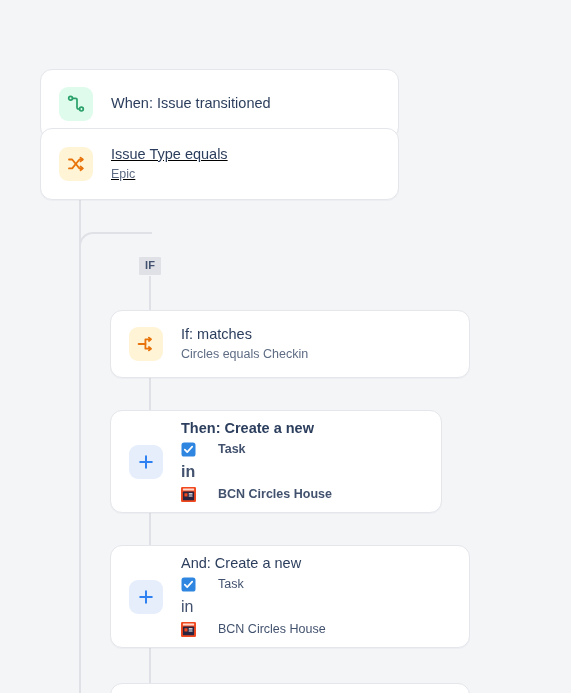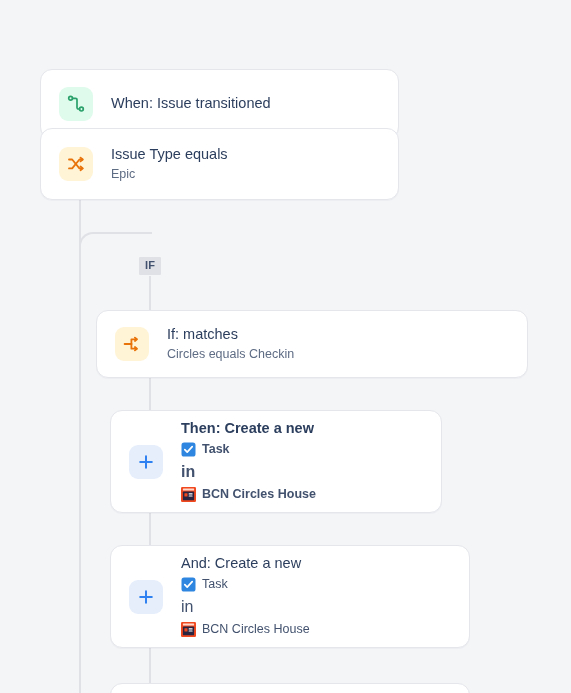--- a/index.html
+++ b/index.html
@@ -95,21 +95,21 @@
     font-size: 12.5px;
     color: #5e6c84;
     line-height: 1.45;
     margin-top: 1px;
     white-space: nowrap;
   }
 
   .meta-row {
     display: flex;
     align-items: center;
-    gap: 6px;
+    gap: 22px;
     font-size: 12.5px;
     color: #42526e;
     line-height: 1.5;
     margin-top: 1px;
   }
   .meta-plain {
     font-size: 16px;
     color: #42526e;
     line-height: 1.5;
     margin-top: 1px;
@@ -148,36 +148,36 @@
         <circle cx="4.6" cy="4.3" r="1.9" fill="none"></circle>
         <path d="M6.5 4.3 H9.6 a1.4 1.4 0 0 1 1.4 1.4 V13.6 a1.4 1.4 0 0 0 1.4 1.4 H13.6"></path>
         <circle cx="15.4" cy="15.1" r="1.9" fill="none"></circle>
       </svg>
     </div>
     <div class="card-body">
       <div class="card-title">When: Issue transitioned</div>
     </div>
   </div>
 
-  <div class="card" style="left:40px; top:128px; width:359px; height:72px;">
+  <div class="card" style="left:40px; top:128px; width:359px; height:72px;text-decoration:underline;">
     <div class="icon-tile tile-yellow">
       <svg width="20" height="20" viewBox="0 0 20 20" fill="none" stroke="#e8730a" stroke-width="1.8" stroke-linecap="round" stroke-linejoin="round">
         <path d="M3 5.5 H6.2 L13.4 14.4 H16.4"></path>
         <path d="M3 14.4 H6.2 L13.4 5.5 H16.4"></path>
         <path d="M14.5 3.6 L16.8 5.5 L14.5 7.4"></path>
         <path d="M14.5 12.5 L16.8 14.4 L14.5 16.3"></path>
       </svg>
     </div>
     <div class="card-body">
       <div class="card-title">Issue Type equals</div>
       <div class="card-sub">Epic</div>
     </div>
   </div>
 
-  <div class="card" style="left:96px; top:310px; width:432px; height:68px;">
+  <div class="card" style="left:110px; top:310px; width:360px; height:68px;">
     <div class="icon-tile tile-yellow">
       <svg width="20" height="20" viewBox="0 0 20 20" fill="none" stroke="#e8730a" stroke-width="1.8" stroke-linecap="round" stroke-linejoin="round">
         <path d="M2.6 10 H9.4"></path>
         <path d="M9.4 10 V5.3 H14.6"></path>
         <path d="M9.4 10 V14.7 H14.6"></path>
         <path d="M12.9 3.6 L14.9 5.3 L12.9 7.0"></path>
         <path d="M12.9 13.0 L14.9 14.7 L12.9 16.4"></path>
       </svg>
     </div>
     <div class="card-body">

